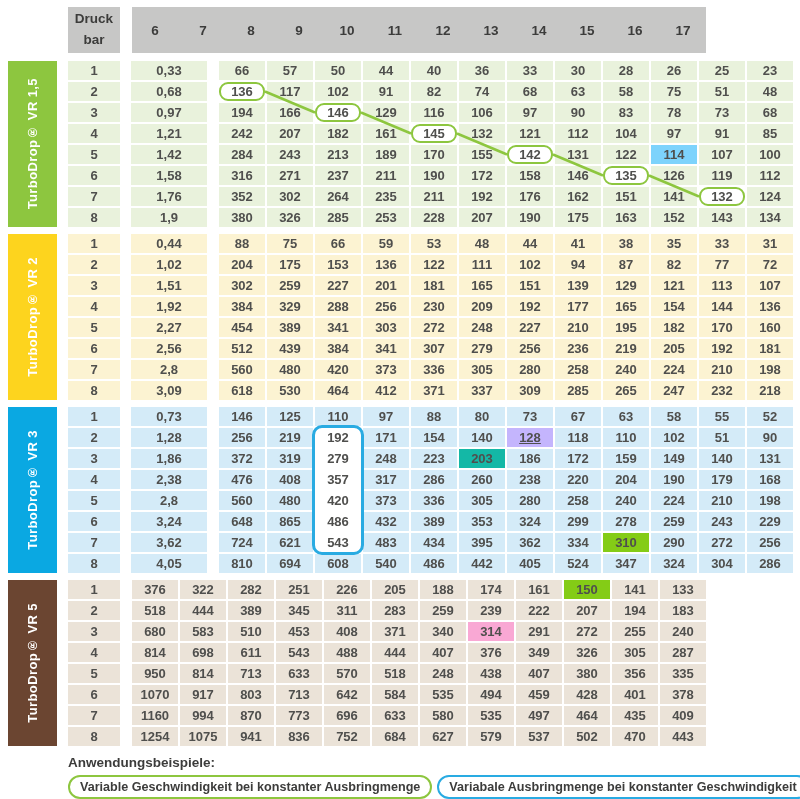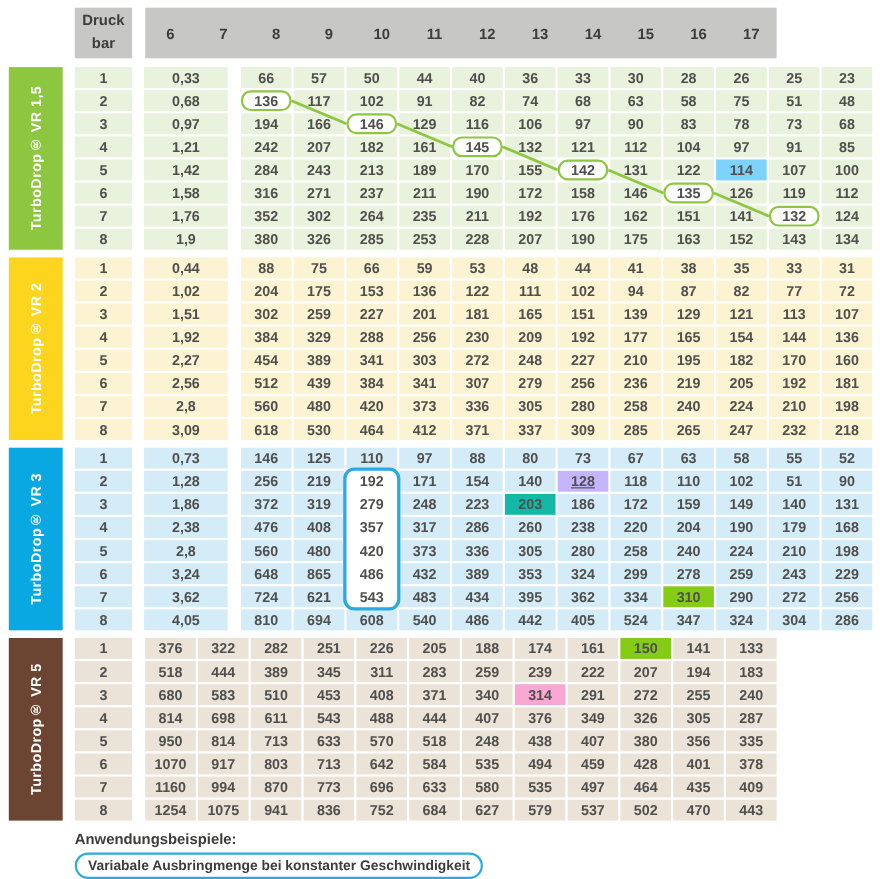--- a/index.html
+++ b/index.html
@@ -553,17 +553,18 @@
           <div class="cell vcell" style="background: rgb(235, 227, 216);">502</div>
           <div class="cell vcell" style="background: rgb(235, 227, 216);">470</div>
           <div class="cell vcell" style="background: rgb(235, 227, 216);">443</div>
         </div>
       </div>
     </div>
 
   <div class="footer">
     <div class="footer-title">Anwendungsbeispiele:</div>
     <div class="pills">
+      <div class="pill pill-green">Variable Geschwindigkeit bei konstanter Ausbringmenge</div>
       <div class="pill pill-blue">Variabale Ausbringmenge bei konstanter Geschwindigkeit</div>
     </div>
   </div>
 
 </div>
 
 </body></html>

